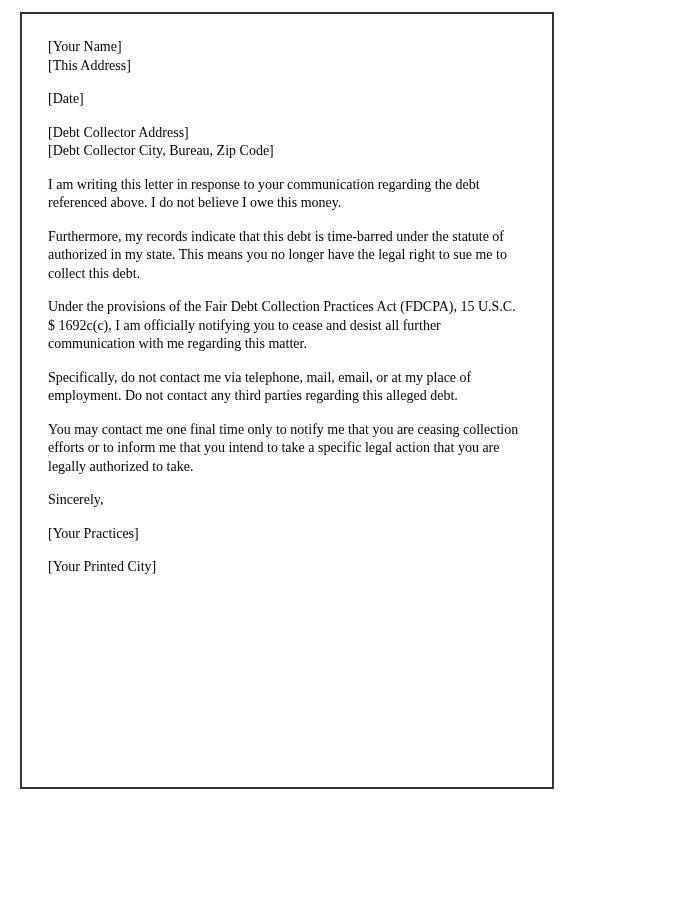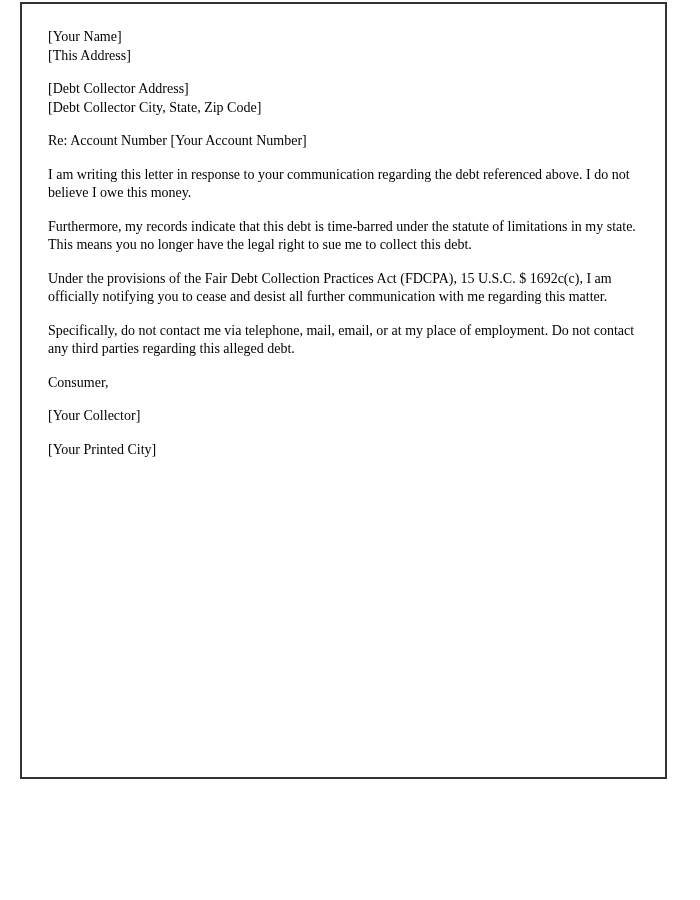--- a/index.html
+++ b/index.html
@@ -6,22 +6,22 @@
   html, body {
     width: 700px;
     height: 900px;
     background: var(--background, #ffffff);
     font-family: "Liberation Serif", "DejaVu Serif", serif;
     overflow: hidden;
   }
   .page {
     position: absolute;
     left: 20px;
-    top: 2px;
-    width: 647px;
+    top: 12px;
+    width: 534px;
     height: 777px;
     background: var(--page-background, #ffffff);
     border: 2px solid var(--page-border, #333333);
     padding: 24px 26px 0 26px;
     color: var(--text, #000000);
     font-size: 14px;
     line-height: 18.5px;
   }
   .block { margin: 0 0 15px 0; }
   .line { display: block; }
@@ -29,33 +29,34 @@
 </head>
 <body>
 
 <div class="page">
 
   <div class="block">
     <span class="line">[Your Name]</span>
     <span class="line">[This Address]</span>
   </div>
 
+  <div class="block">[Date]</div>
 
   <div class="block">
     <span class="line">[Debt Collector Address]</span>
-    <span class="line">[Debt Collector City, State, Zip Code]</span>
+    <span class="line">[Debt Collector City, Bureau, Zip Code]</span>
   </div>
 
-  <div class="block">Re: Account Number [Your Account Number]</div>
 
 
   <p class="block">I am writing this letter in response to your communication regarding the debt referenced above. I do not believe I owe this money.</p>
-  <p class="block">Furthermore, my records indicate that this debt is time-barred under the statute of limitations in my state. This means you no longer have the legal right to sue me to collect this debt.</p>
+  <p class="block">Furthermore, my records indicate that this debt is time-barred under the statute of authorized in my state. This means you no longer have the legal right to sue me to collect this debt.</p>
   <p class="block">Under the provisions of the Fair Debt Collection Practices Act (FDCPA), 15 U.S.C. $ 1692c(c), I am officially notifying you to cease and desist all further communication with me regarding this matter.</p>
   <p class="block">Specifically, do not contact me via telephone, mail, email, or at my place of employment. Do not contact any third parties regarding this alleged debt.</p>
+  <p class="block">You may contact me one final time only to notify me that you are ceasing collection efforts or to inform me that you intend to take a specific legal action that you are legally authorized to take.</p>
 
-  <div class="block">Consumer,</div>
+  <div class="block">Sincerely,</div>
 
-  <div class="block">[Your Collector]</div>
+  <div class="block">[Your Practices]</div>
 
   <div class="block">[Your Printed City]</div>
 
 </div>
 
 </body></html>

